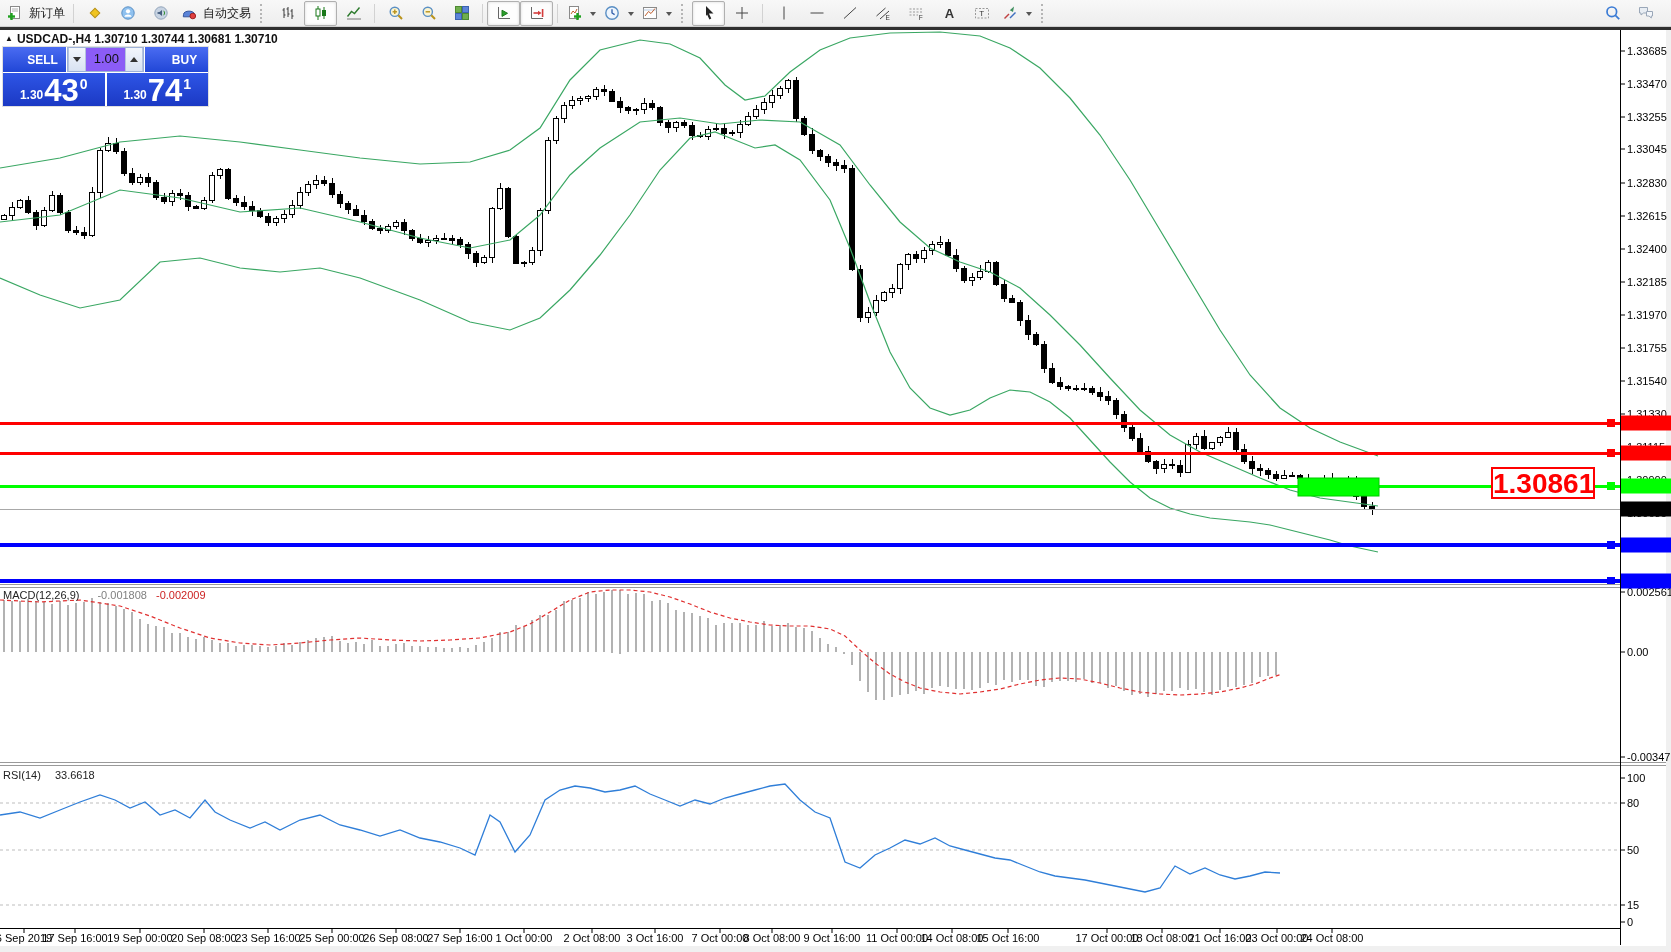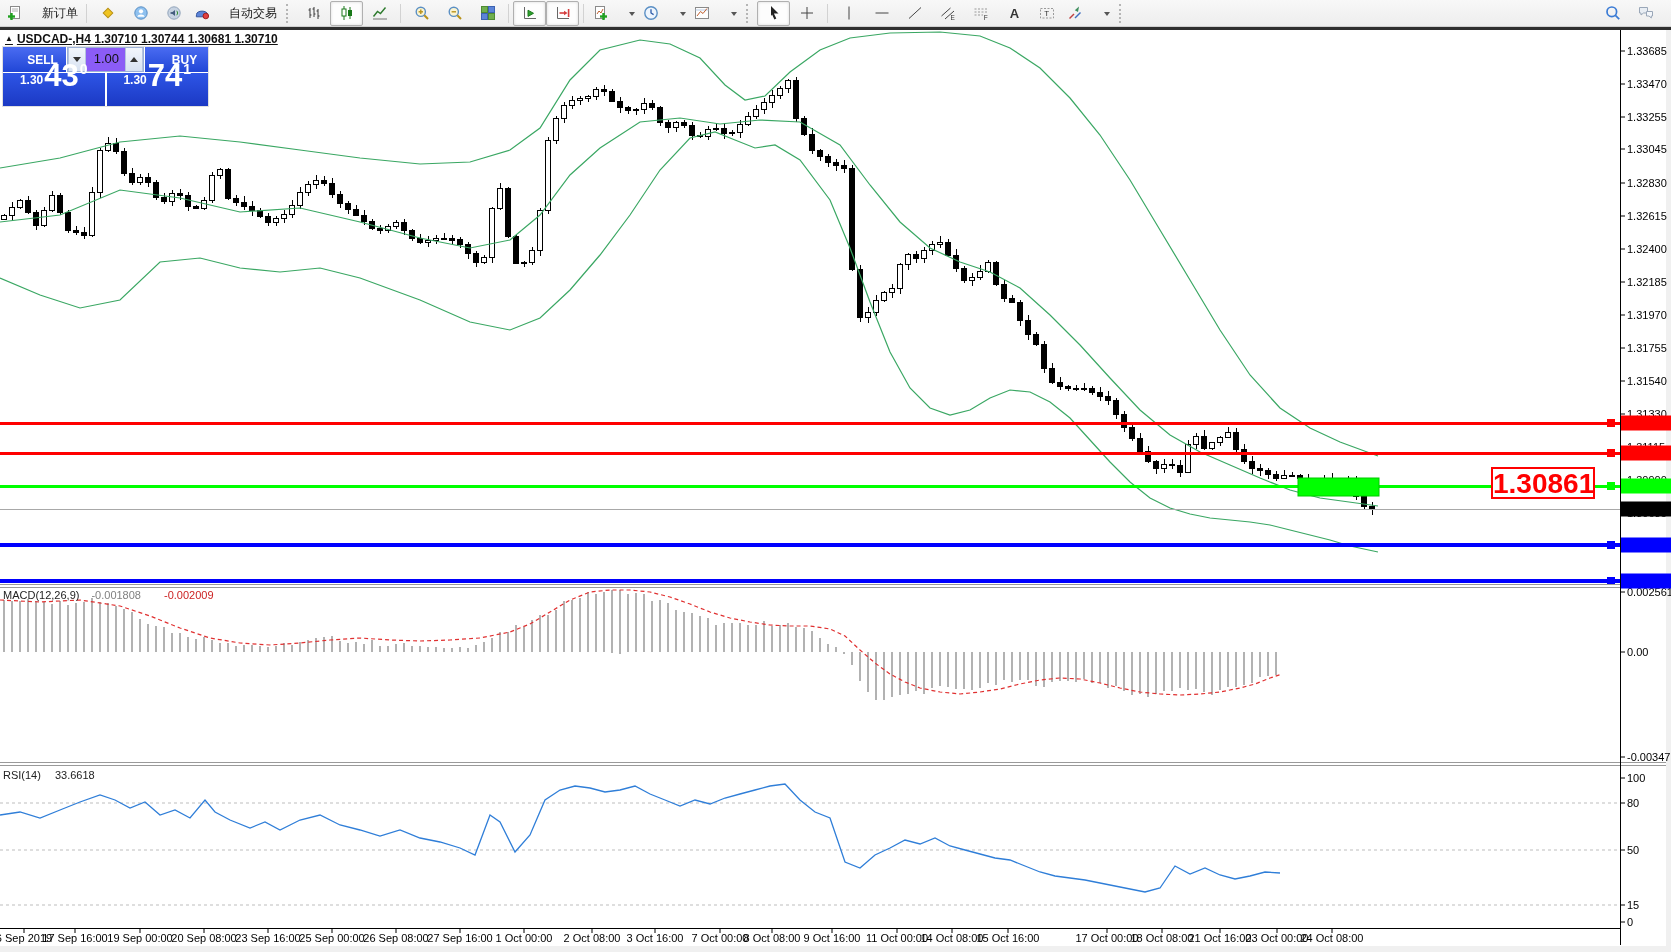--- a/index.html
+++ b/index.html
@@ -1,58 +1,58 @@
 <!DOCTYPE html>
 <html><head>
 <meta charset="utf-8">
 <style>
   html,body{margin:0;padding:0;background:#fff;}
   #root{position:relative;width:1671px;height:952px;overflow:hidden;font-family:"Liberation Sans",sans-serif;background:#fff;}
   
   #toolbar{position:absolute;left:0;top:0;width:1671px;height:27px;background:linear-gradient(#f8f8f8,#ededed);
     border-bottom:1px solid #cfcfcf;display:flex;align-items:center;padding:0 3px;box-sizing:border-box;z-index:10;}
   #tbline{position:absolute;left:0;top:27px;width:1671px;height:3px;background:#2e2e2e;z-index:10;}
-  .tbtn{height:23px;min-width:25px;display:flex;align-items:center;justify-content:center;gap:19px;
+  .tbtn{height:23px;min-width:25px;display:flex;align-items:center;justify-content:center;gap:6px;
     border:1px solid transparent;border-radius:2px;padding:0 3px;cursor:default;}
   .tbtn.active{background:#fdfdfd;border-color:#b0b0b0;box-shadow:inset 0 0 3px #d8d8d8;}
   .tbtn .lbl{font-size:12px;color:#1a1a1a;white-space:nowrap;}
   .tsep{width:1px;height:19px;background:#d2d2d2;margin:0 4px;}
   .thandle{width:4px;height:19px;margin:0 5px;border-left:2px dotted #b5b5b5;}
   .caret{width:0;height:0;border:3px solid transparent;border-top:4px solid #555;margin-left:2px;margin-top:4px;}
   .tfwrap{display:flex;align-items:center;margin-left:4px;}
   .tf{font-size:12px;color:#222;padding:3px 8px;border:1px solid transparent;border-radius:2px;}
   .tf.active{background:#fbfbf6;border-color:#a8a8a8;box-shadow:inset 0 0 2px #ccc;}
   .tright{margin-left:auto;display:flex;align-items:center;margin-right:6px;}
   
   #chart-svg{position:absolute;left:0;top:0;z-index:1;}
-  #chart-title{position:absolute;left:5px;top:32px;z-index:4;font-size:12px;font-weight:bold;color:#111;text-decoration:underline;}
+  #chart-title{position:absolute;left:5px;top:32px;z-index:4;font-size:12px;font-weight:bold;color:#111;}
   #title-marker{font-size:8px;vertical-align:2px;margin-right:4px;}
   #annotation{position:absolute;left:1413px;top:360px;z-index:3;font-size:33px;font-weight:bold;color:#00e400;
     text-shadow:2px 2px 0 #4c4c4c;white-space:nowrap;}
   #callout{position:absolute;left:1491px;top:467px;width:104px;height:32px;z-index:3;background:#fff;
     border:2px solid #ff0000;color:#ff0000;font-size:28px;font-weight:bold;text-align:center;line-height:30px;box-sizing:border-box;}
   #macd-label{position:absolute;left:3px;top:589px;z-index:3;font-size:11px;color:#222;}
   #rsi-label{position:absolute;left:3px;top:769px;z-index:3;font-size:11px;color:#222;}
-  #macd-label .v1{color:#808080;margin-left:12px;}
-  #macd-label .v2{color:#cc2222;margin-left:23px;}
+  #macd-label .v1{color:#808080;margin-left:18px;}
+  #macd-label .v2{color:#cc2222;margin-left:9px;}
   #rsi-label .v1r{margin-left:14px;}
   
   #trade-panel{position:absolute;left:2px;top:46px;width:205px;z-index:5;background:#fff;border:1px solid #e0e0e0;}
   .tp-row1{display:flex;height:25px;background:#fff;}
   .tp-btn{width:47px;background:linear-gradient(#4a6cf2,#2146d6);color:#fff;font-size:12px;font-weight:bold;
     display:flex;align-items:center;justify-content:center;padding-left:16px;}
   .tp-spin{flex:1;display:flex;border:1px solid #9db2d8;box-sizing:border-box;margin:0 1px;}
   .tp-arr{width:16px;background:linear-gradient(#f2f6fc,#d8e2f2);border-left:1px solid #b5c4de;border-right:1px solid #b5c4de;
     display:flex;align-items:center;justify-content:center;}
   .tp-vol{flex:1;background:#8b5cf6;font-size:13px;color:#111;text-align:right;padding:3px 6px 0 0;}
   .tri-down{width:0;height:0;border:4px solid transparent;border-top:5px solid #333;margin-top:4px;}
   .tri-up{width:0;height:0;border:4px solid transparent;border-bottom:5px solid #333;margin-bottom:4px;}
   .tp-row2{display:flex;height:33px;background:#fff;gap:2px;margin-top:1px;}
   .tp-half{flex:1;background:linear-gradient(#2e55e6,#1b39c4);color:#fff;display:flex;align-items:flex-end;
-    justify-content:center;padding-bottom:16px;}
+    justify-content:center;padding-bottom:1px;}
   .tp-small{font-size:12px;font-weight:bold;margin:0 1px 3px 0;}
   .tp-big{font-size:31px;font-weight:bold;line-height:29px;}
   .tp-sup{font-size:14px;font-weight:bold;margin-bottom:13px;margin-left:1px;}
 </style>
 </head>
 <body>
 
 <div id="root">
   <div id="toolbar">
       <div class="tbtn">

